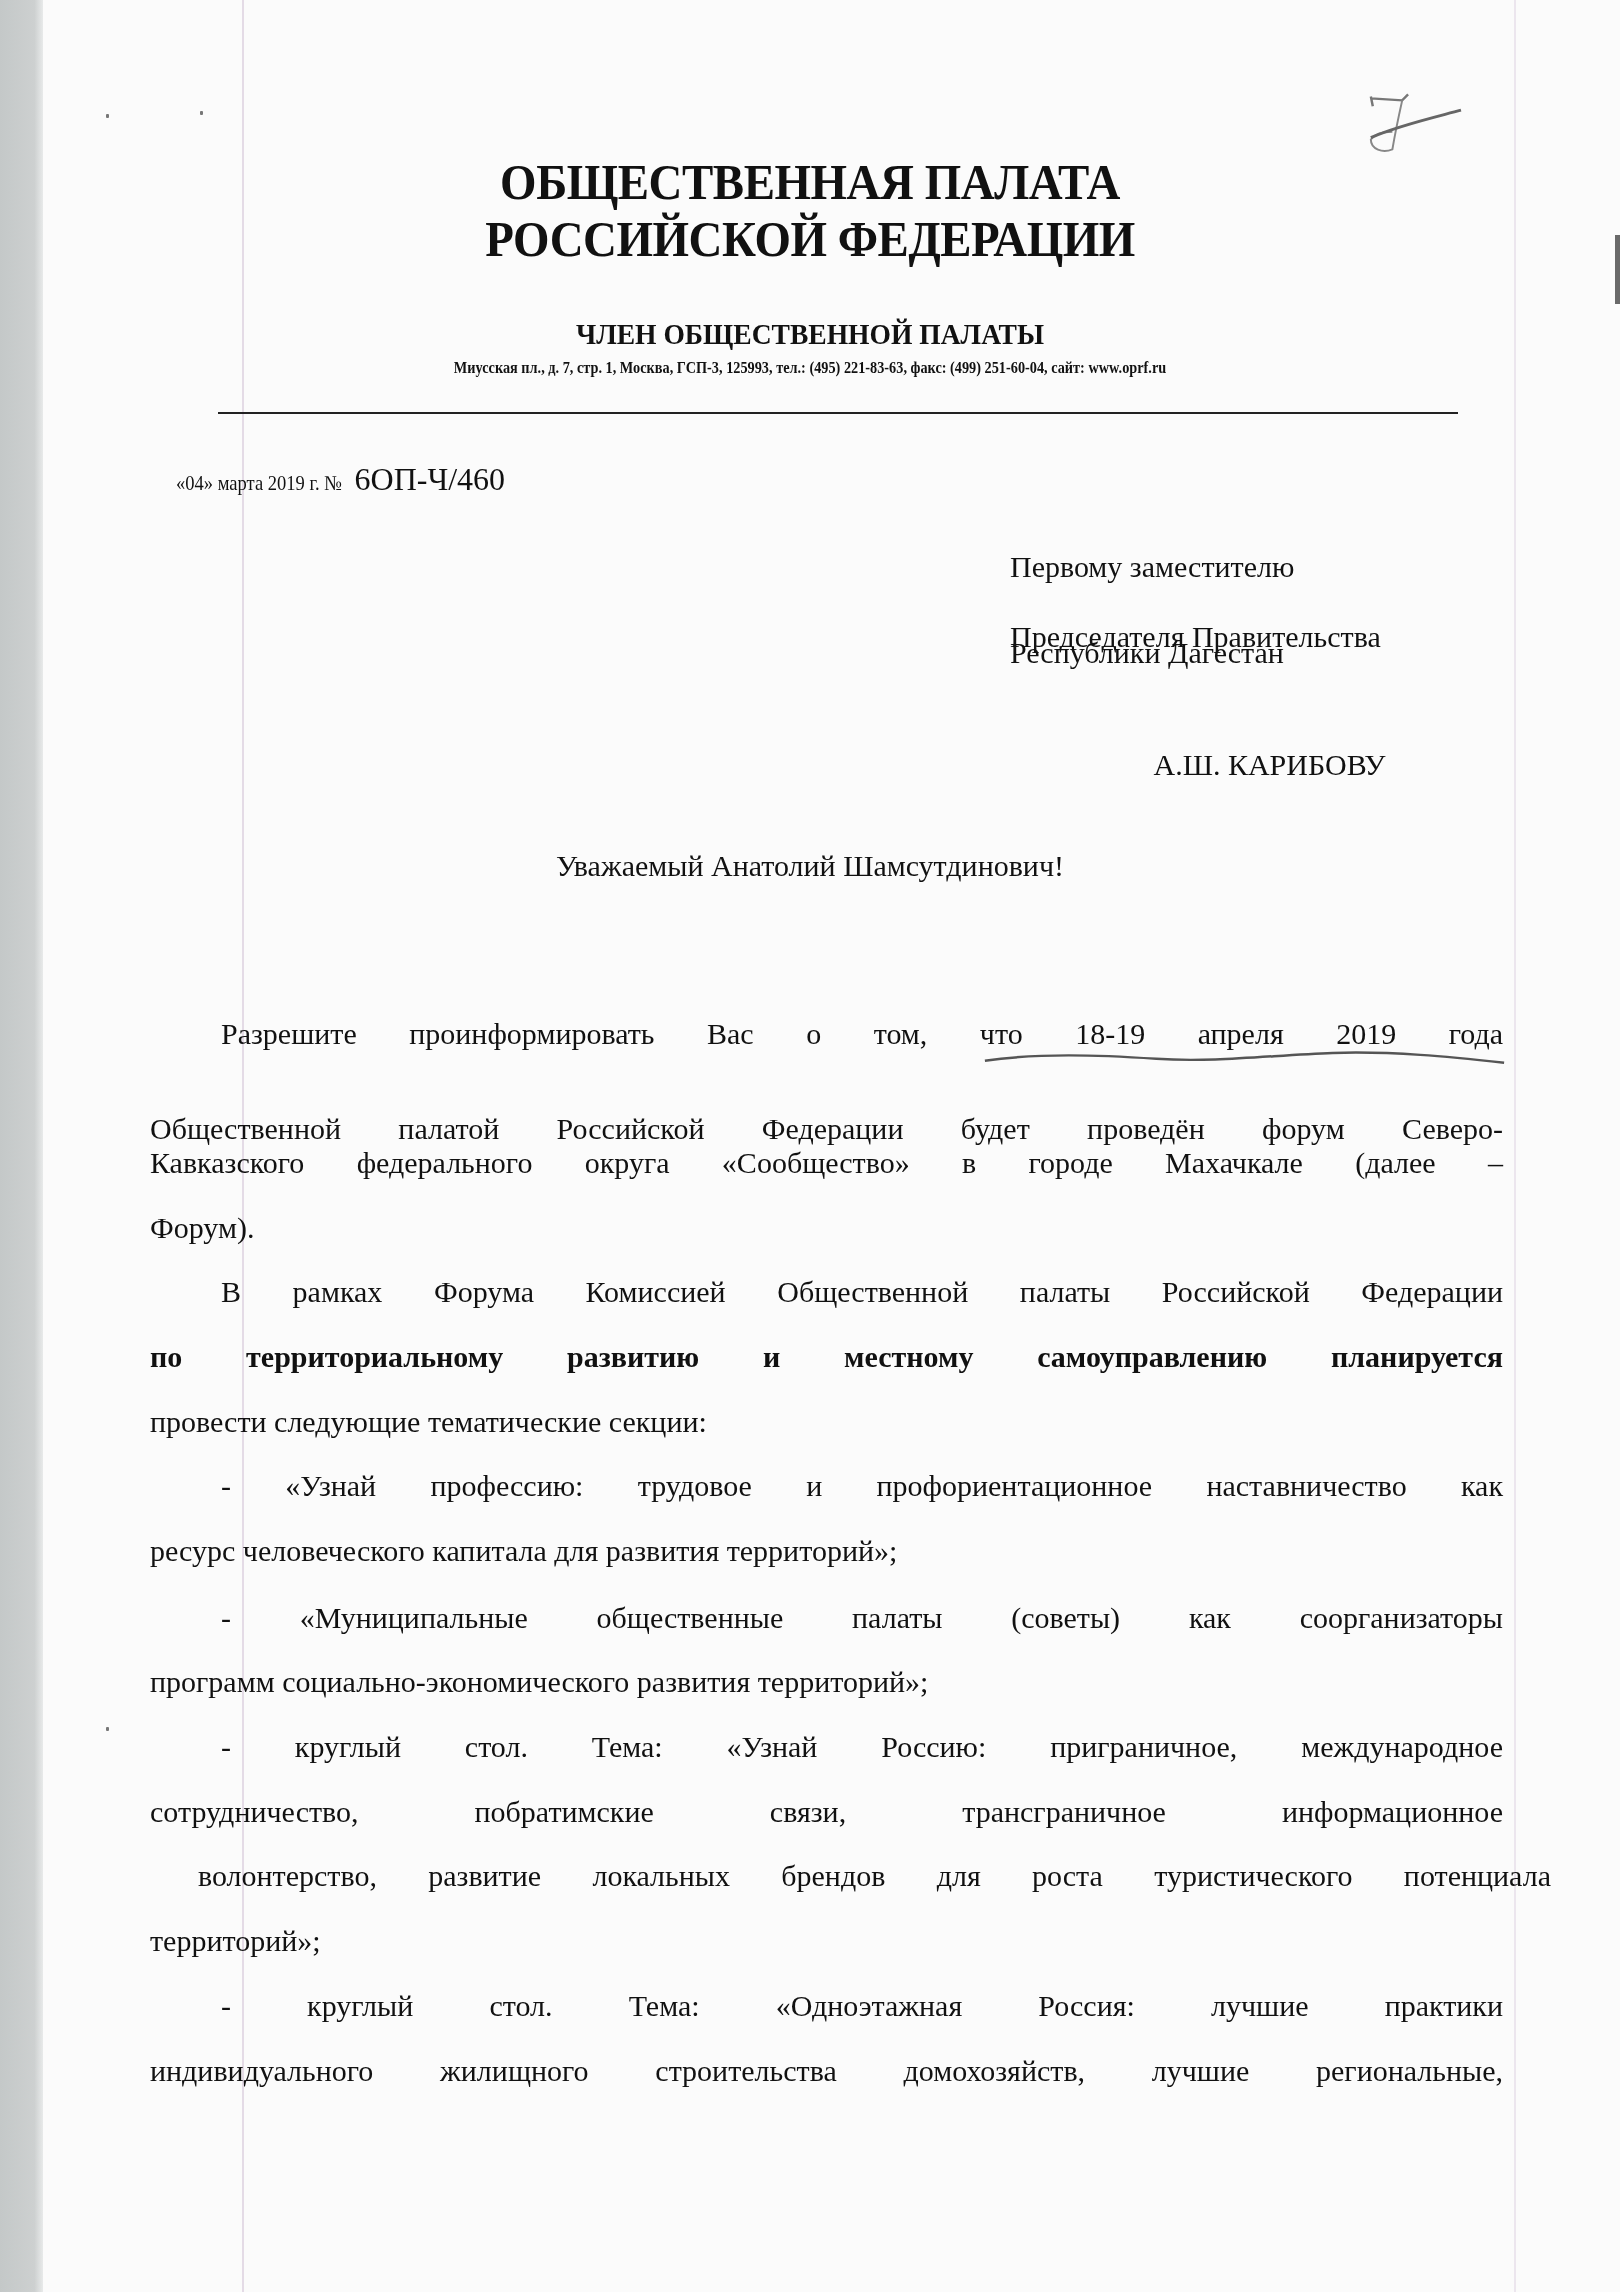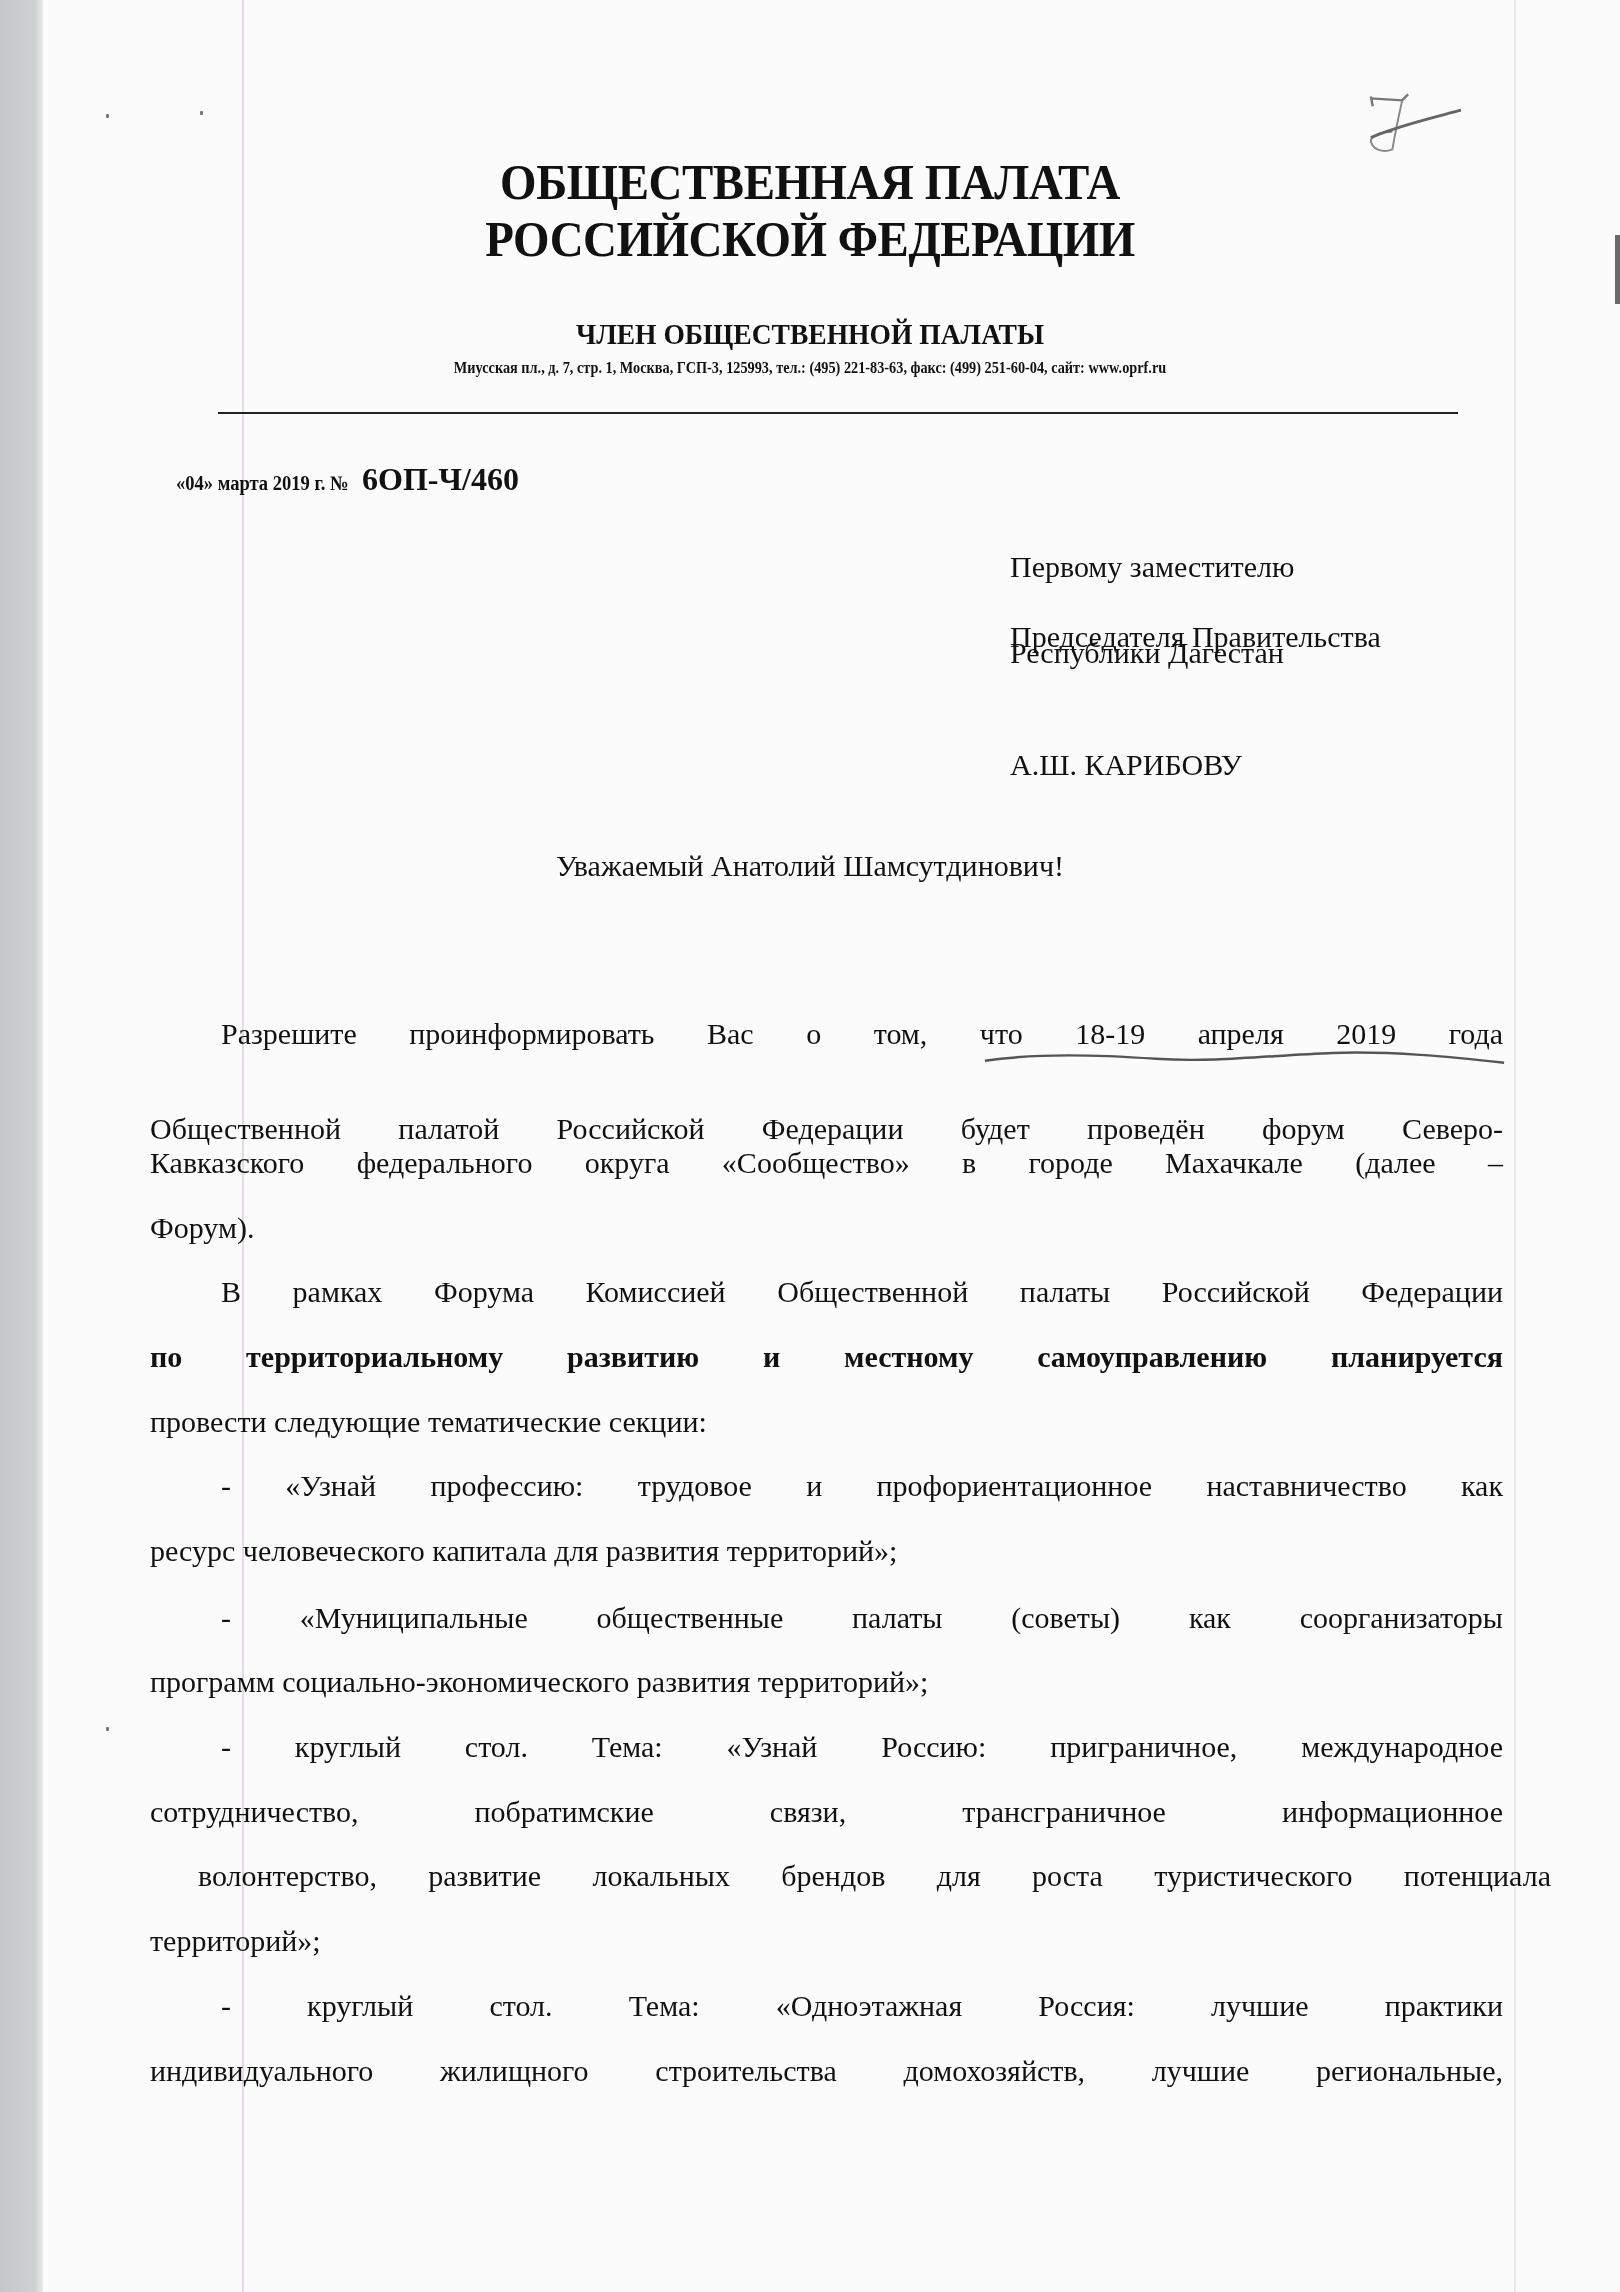--- a/index.html
+++ b/index.html
@@ -55,35 +55,35 @@
       position: absolute; left: 0; top: 357px; width: 1620px; text-align: center;
       font-weight: bold; font-size: 17px; line-height: 21.6px;
       transform: scaleX(0.84);
     }
     .header-rule {
       position: absolute; left: 218px; top: 412px; width: 1240px; height: 2px;
       background: #222;
     }
 
     .reg-line {
-      position: absolute; left: 176px; top: 461px; font-weight: bold;
+      position: absolute; left: 176px; top: 461px; font-weight: normal;
       white-space: nowrap;
     }
     .reg-line .small { font-size: 20.6px; transform: scaleX(0.9); display: inline-block; transform-origin: left; }
     .reg-line .big { font-size: 32px; margin-left: -9.8px; }
 
     .addressee {
       position: absolute; left: 1010px; width: 490px; 
       font-size: 30px; line-height: 43px;
     }
     .addressee.a1 { top: 545px; }
     .addressee.a2 { top: 588px; margin-top: 27px; }
     .addressee.a3 { top: 631px; }
     .addressee-name {
-      position: absolute; left: 1010px; top: 743px; width: 519px; 
+      position: absolute; left: 1010px; top: 743px; width: 519px; text-align: center;
       font-size: 30px; line-height: 43px;
     }
 
     .greeting {
       position: absolute; left: 0; top: 844px; width: 1620px; text-align: center;
       font-size: 30px; line-height: 43px;
     }
 
     .body-line {
       position: absolute; left: 150px; width: 1353px;

